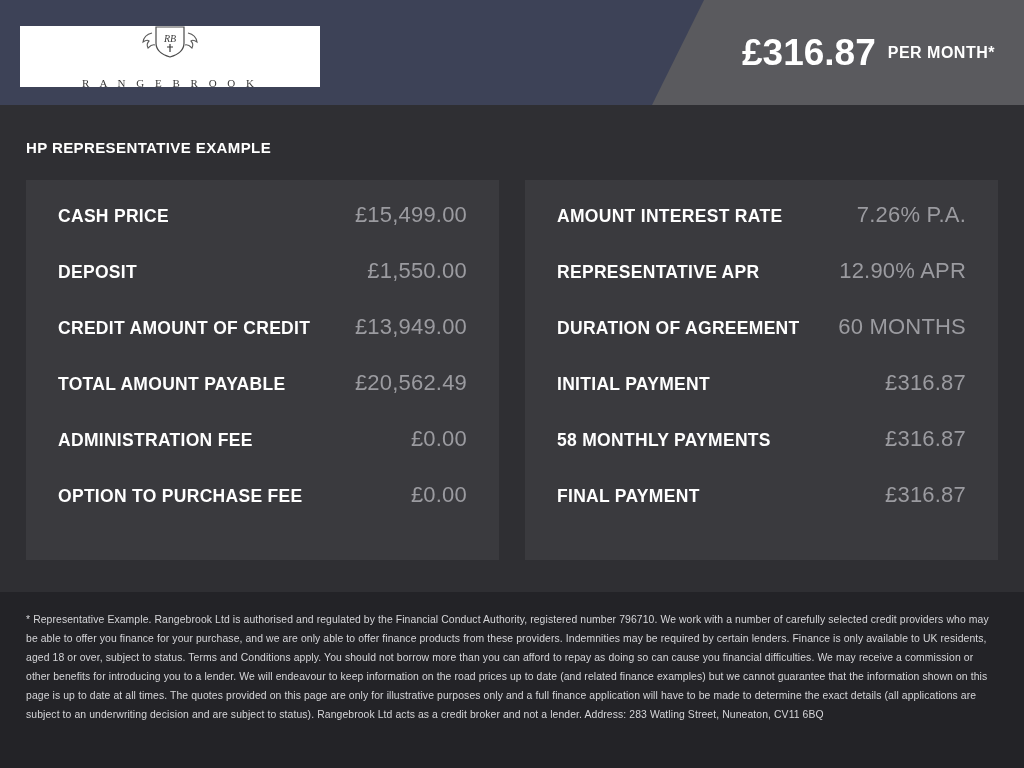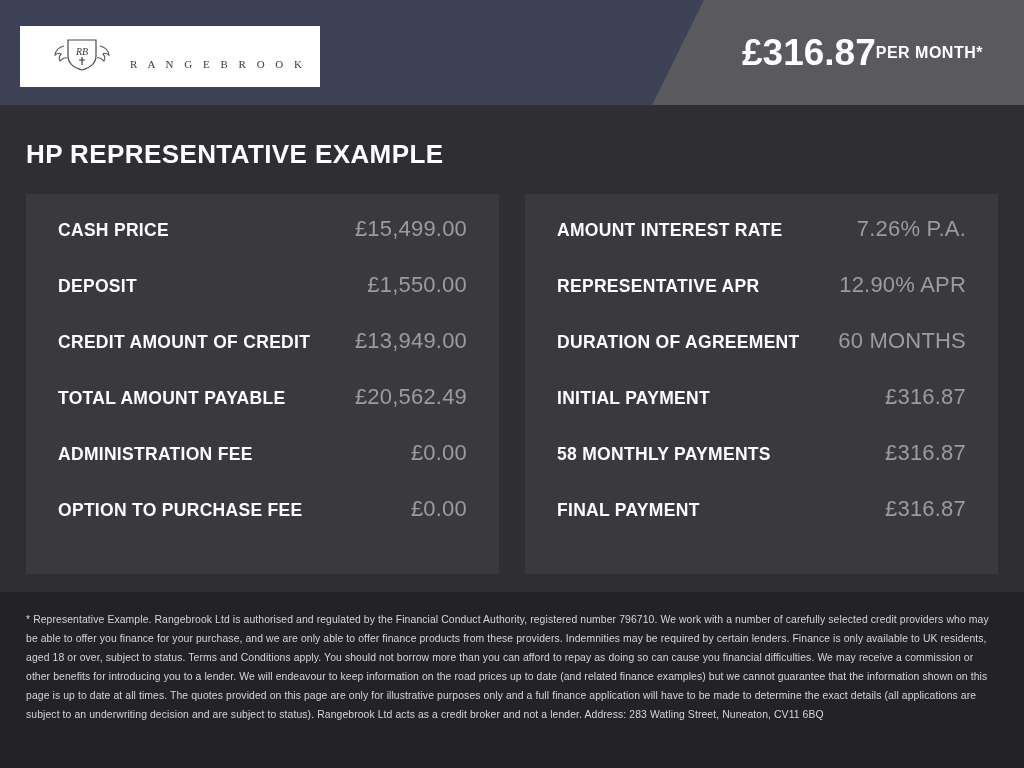--- a/index.html
+++ b/index.html
@@ -25,21 +25,21 @@
     overflow: hidden;
   }
   .logo-box {
     position: absolute;
     left: 20px;
     top: 26px;
     width: 300px;
     height: 61px;
     background: #ffffff;
     display: flex;
-    flex-direction: row;
+    flex-direction: column;
     align-items: center;
     justify-content: center;
   }
   .logo-crest {
     display: block;
   }
   .logo-word {
     font-family: "Liberation Serif", serif;
     font-size: 11px;
     letter-spacing: 4px;
@@ -73,27 +73,28 @@
     font-family: "Liberation Sans Narrow", "Liberation Sans", sans-serif;
     font-size: 37px;
     font-weight: bold;
     color: #ffffff;
     letter-spacing: 0px;
   }
   .price-suffix {
     font-size: 16px;
     font-weight: bold;
     color: #ffffff;
+    margin-left: 12px;
     letter-spacing: 0.5px;
   }
 
   
   .section-title {
     margin: 34px 0 0 26px;
-    font-size: 26px;
+    font-size: 15px;
     font-weight: bold;
     color: #ffffff;
     letter-spacing: 0.4px;
   }
 
   
   .panels {
     display: flex;
     gap: 26px;
     margin: 24px 26px 0 26px;

